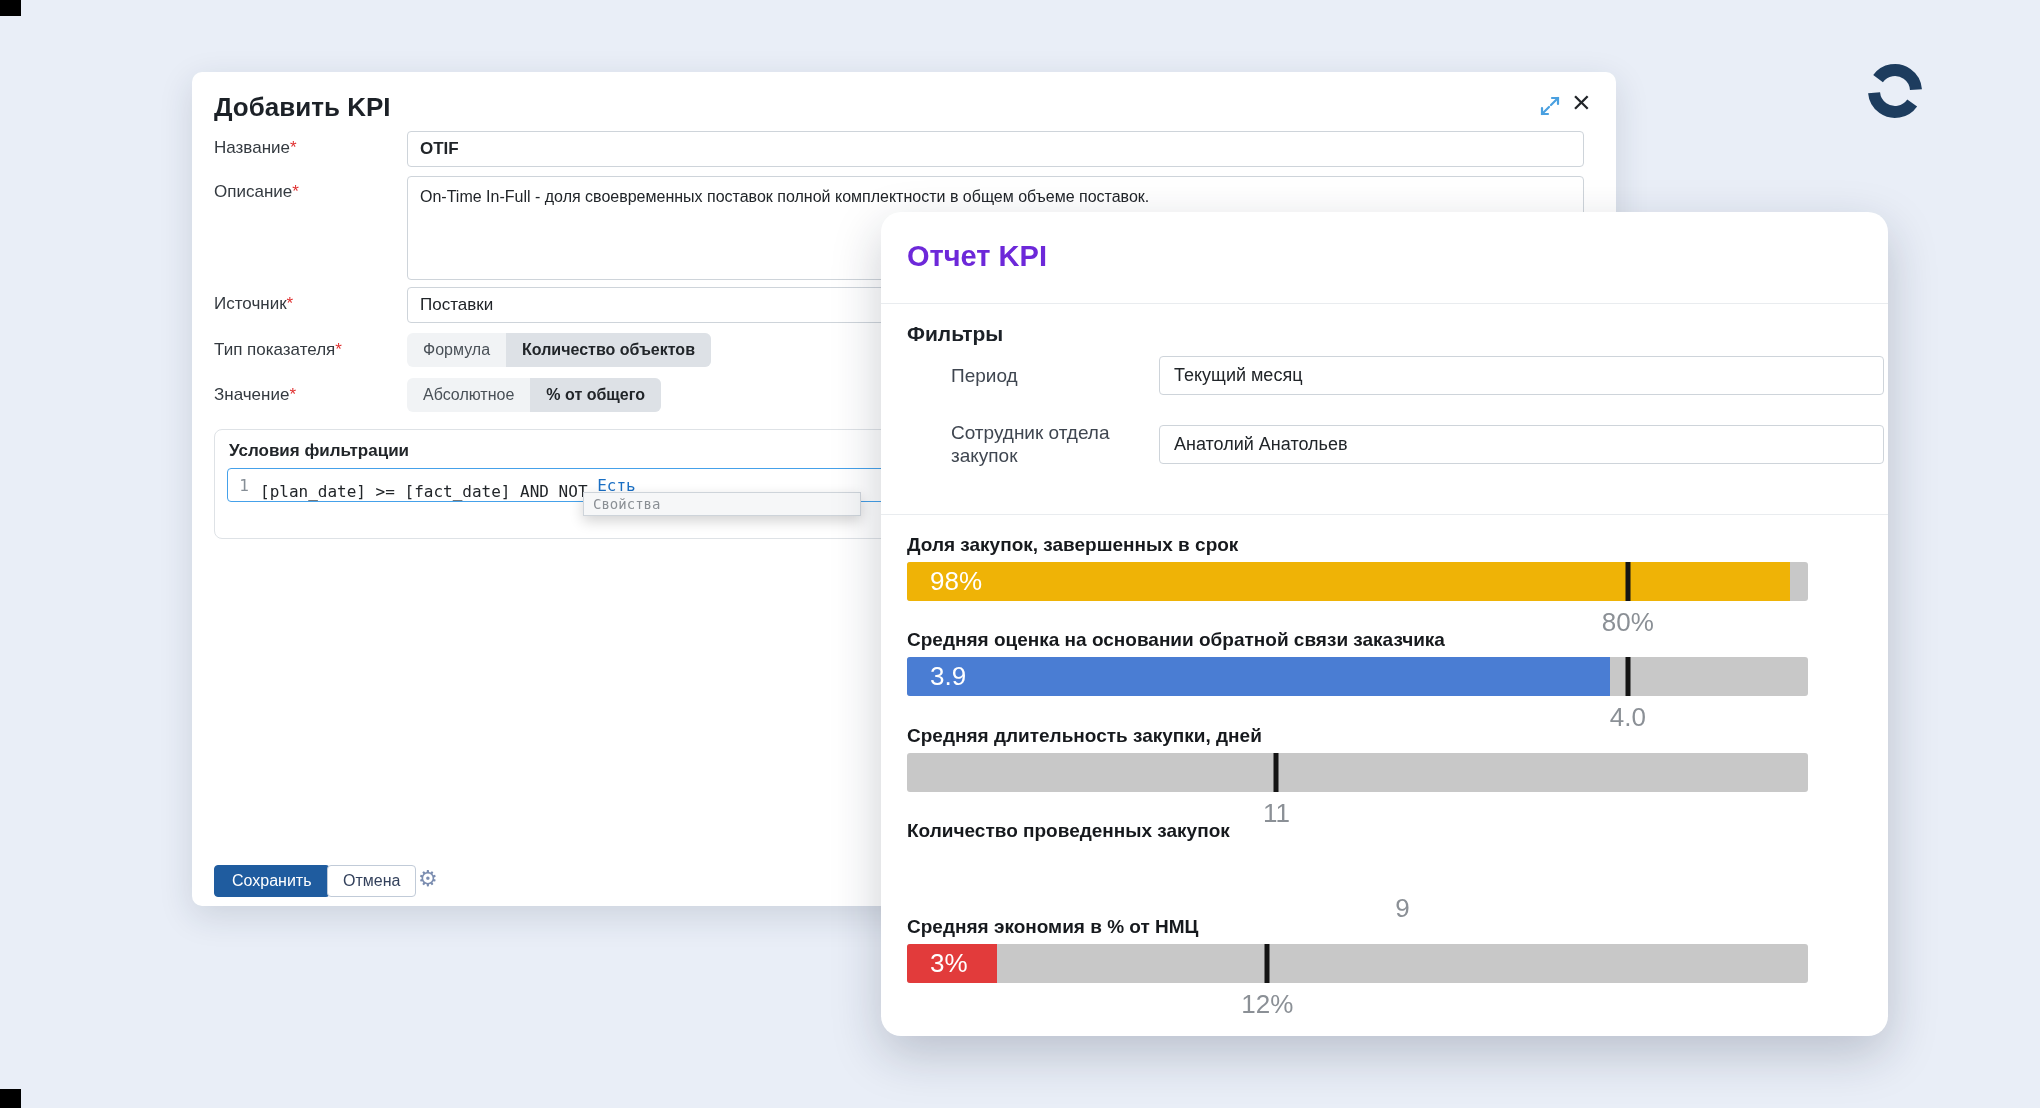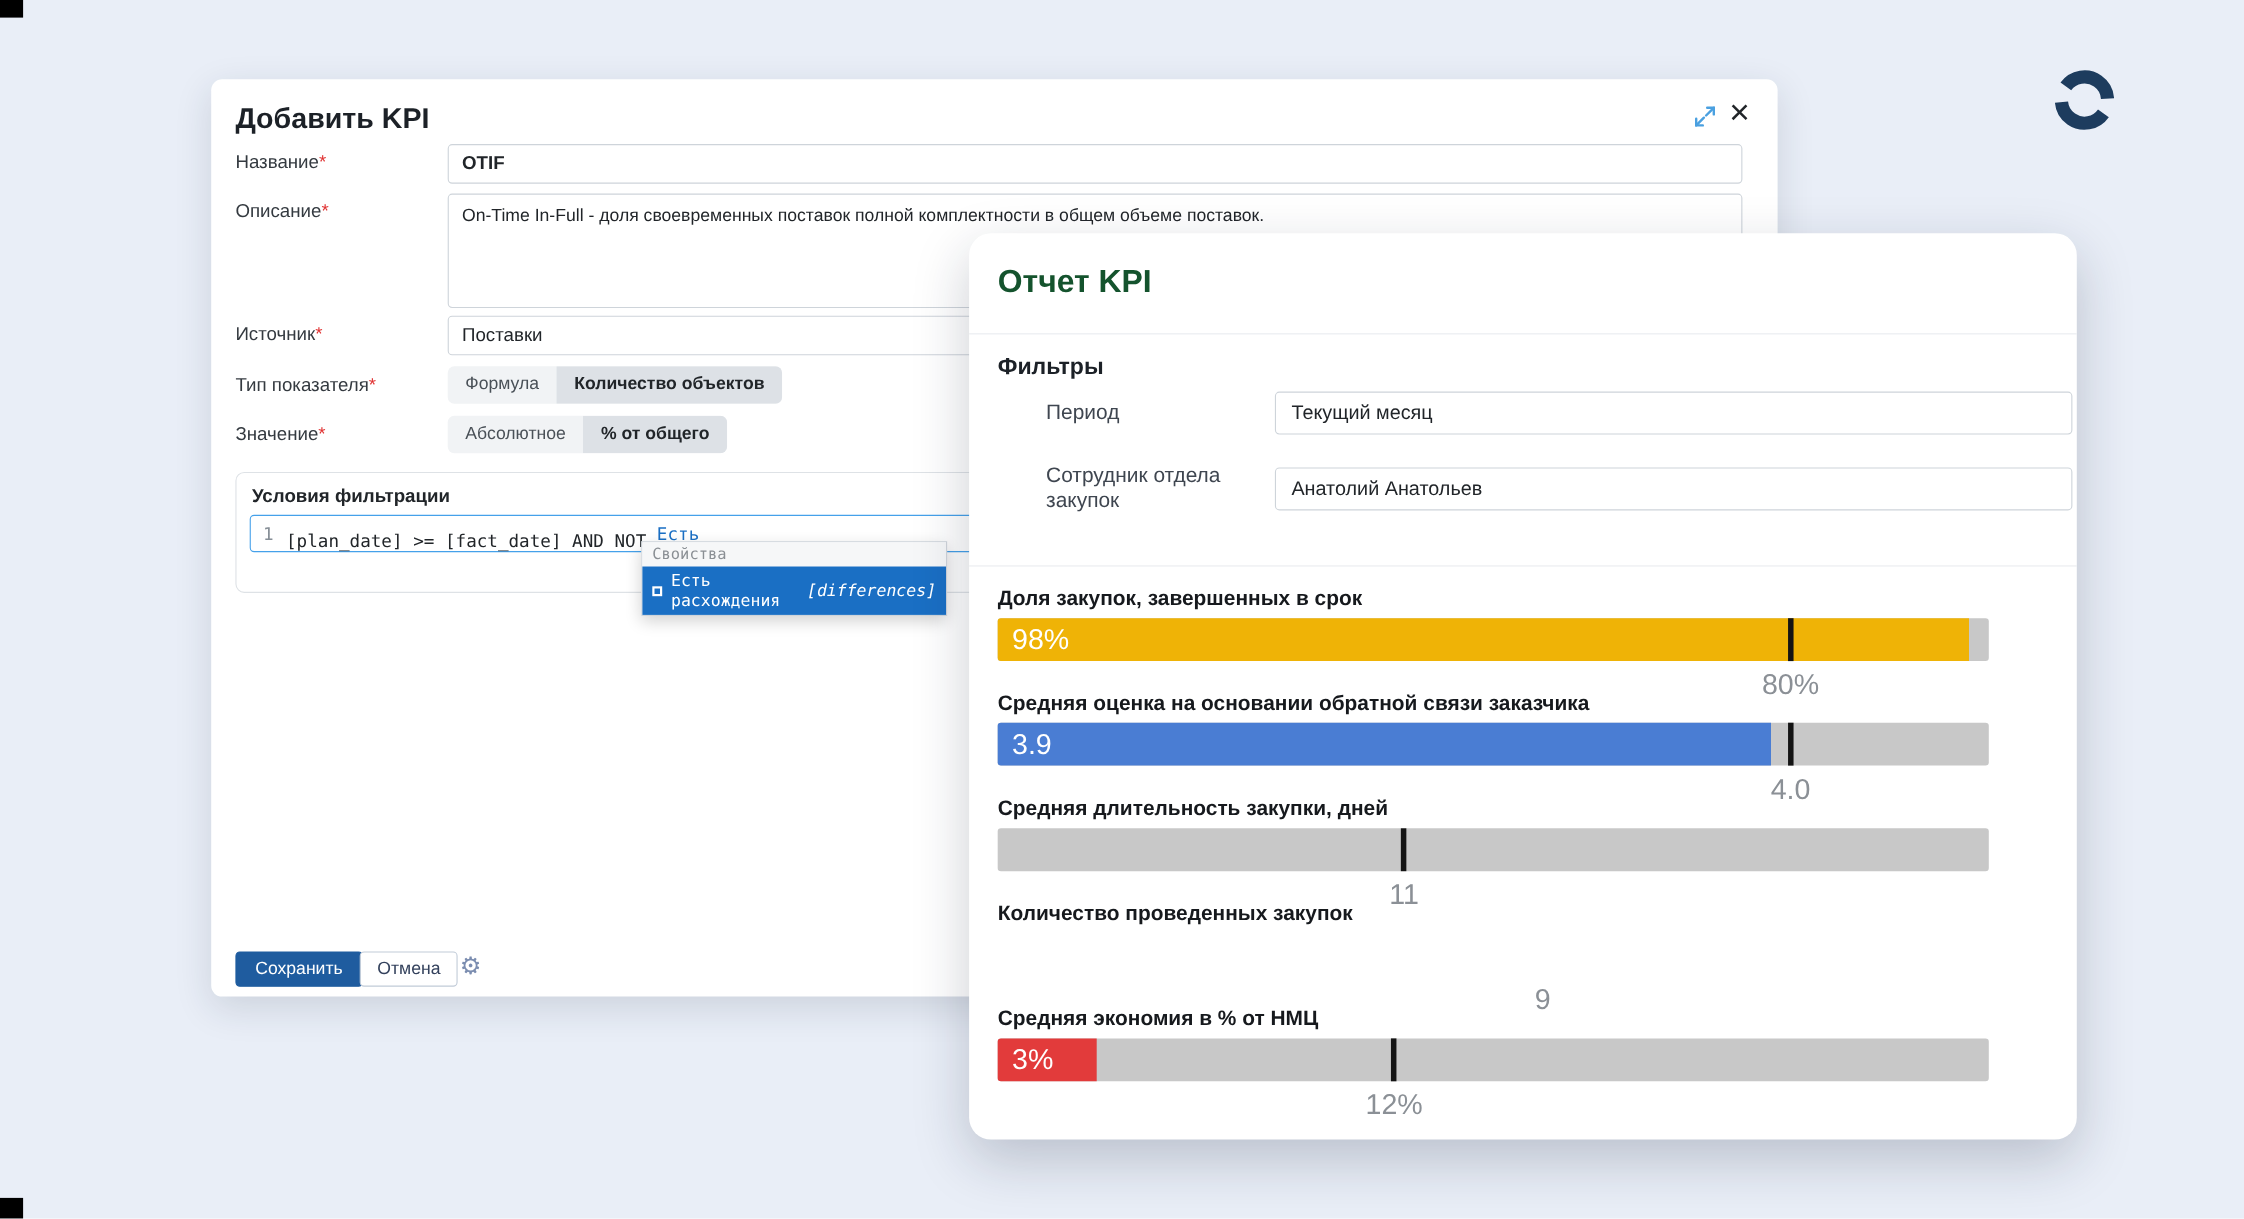--- a/index.html
+++ b/index.html
@@ -50,32 +50,32 @@
 
   .btn-save { position:absolute; left:22px; top:793px; height:32px; padding:0 17px; background:#1f5c9f; color:#fff;
               border:1px solid #1f5c9f; border-radius:4px; font-family:"Liberation Sans",sans-serif; font-size:16px; cursor:pointer; }
   .btn-cancel { position:absolute; left:135px; top:793px; height:32px; padding:0 15px; background:#fff; color:#33415c;
                 border:1px solid #c1cbd8; border-radius:4px; font-family:"Liberation Sans",sans-serif; font-size:16px; cursor:pointer; }
   .gear { position:absolute; left:226px; top:794px; font-family:"DejaVu Sans", sans-serif; font-size:22px; color:#7b8db0; cursor:pointer; }
 
   
   .modal2 { position:absolute; left:881px; top:212px; width:1007px; height:824px; background:#fff;
             border-radius:20px; box-shadow:0 18px 50px rgba(22,34,56,.22); z-index:5; }
-  .m2-title { position:absolute; left:26px; top:28px; font-size:29px; font-weight:700; color:#14532d; }
+  .m2-title { position:absolute; left:26px; top:28px; font-size:29px; font-weight:700; color:#6d28d9; }
   .m2-divider { position:absolute; left:0; width:100%; height:1px; background:#e9ecef; }
   .m2-filters-title { position:absolute; left:26px; top:110px; font-size:21px; font-weight:700; color:#1c2127; }
   .flt-label { position:absolute; left:26px; width:210px; font-size:19px; color:#3f4650; line-height:23px;margin-left:44px; }
   .flt-select { position:absolute; left:278px; width:725px; height:39px; border:1px solid #ced4da; border-radius:4px;
                 background:#fff; font-size:18px; color:#212529; padding:0 14px; line-height:37px; }
 
   .kpi-row { position:absolute; left:26px; width:901px; height:102px; }
   .kpi-label { font-size:19px; font-weight:700; color:#16191d; height:24px; margin-bottom:4px; }
   .kpi-track { position:relative; height:39px; background:#c8c8c8; border-radius:3px; }
   .kpi-fill { position:absolute; left:0; top:0; height:39px; border-radius:3px 0 0 3px; }
-  .kpi-value { color:#fff; font-size:26px; font-weight:500; line-height:39px; padding-left:13px; display:inline-block; white-space:nowrap; }
+  .kpi-value { color:#fff; font-size:26px; font-weight:500; line-height:39px; padding-left:23px; display:inline-block; white-space:nowrap; }
   .kpi-marker { position:absolute; top:0; width:5px; height:39px; background:#141414; transform:translateX(-50%); }
   .kpi-target { position:absolute; top:73px; transform:translateX(-50%); font-size:26px; color:#8b9096; }
 </style>
 </head>
 <body>
 
 <div class="page">
 
   <div class="corner-marker corner-tl"></div>
   <div class="corner-marker corner-bl"></div>
@@ -124,25 +124,20 @@
       <div class="fp-title">Условия фильтрации</div>
       <div class="code-editor">
         <span class="gutter">1</span>
         <span class="code-text">[plan_date] &gt;= [fact_date] AND NOT </span>
         <span class="code-typed">Есть</span>
       </div>
     </div>
 
     <div class="autocomplete">
       <div class="ac-header">Свойства</div>
-      <div class="ac-item">
-        <span class="ac-square"></span>
-        <span>Есть расхождения</span>
-        <span class="ac-hint">[differences]</span>
-      </div>
     </div>
 
     <button class="btn-save">Сохранить</button>
     <button class="btn-cancel">Отмена</button>
     <div class="gear">⚙</div>
   </div>
 
   <div class="modal2">
     <div class="m2-title">Отчет KPI</div>
     <div class="m2-divider" style="top:91px;"></div>

